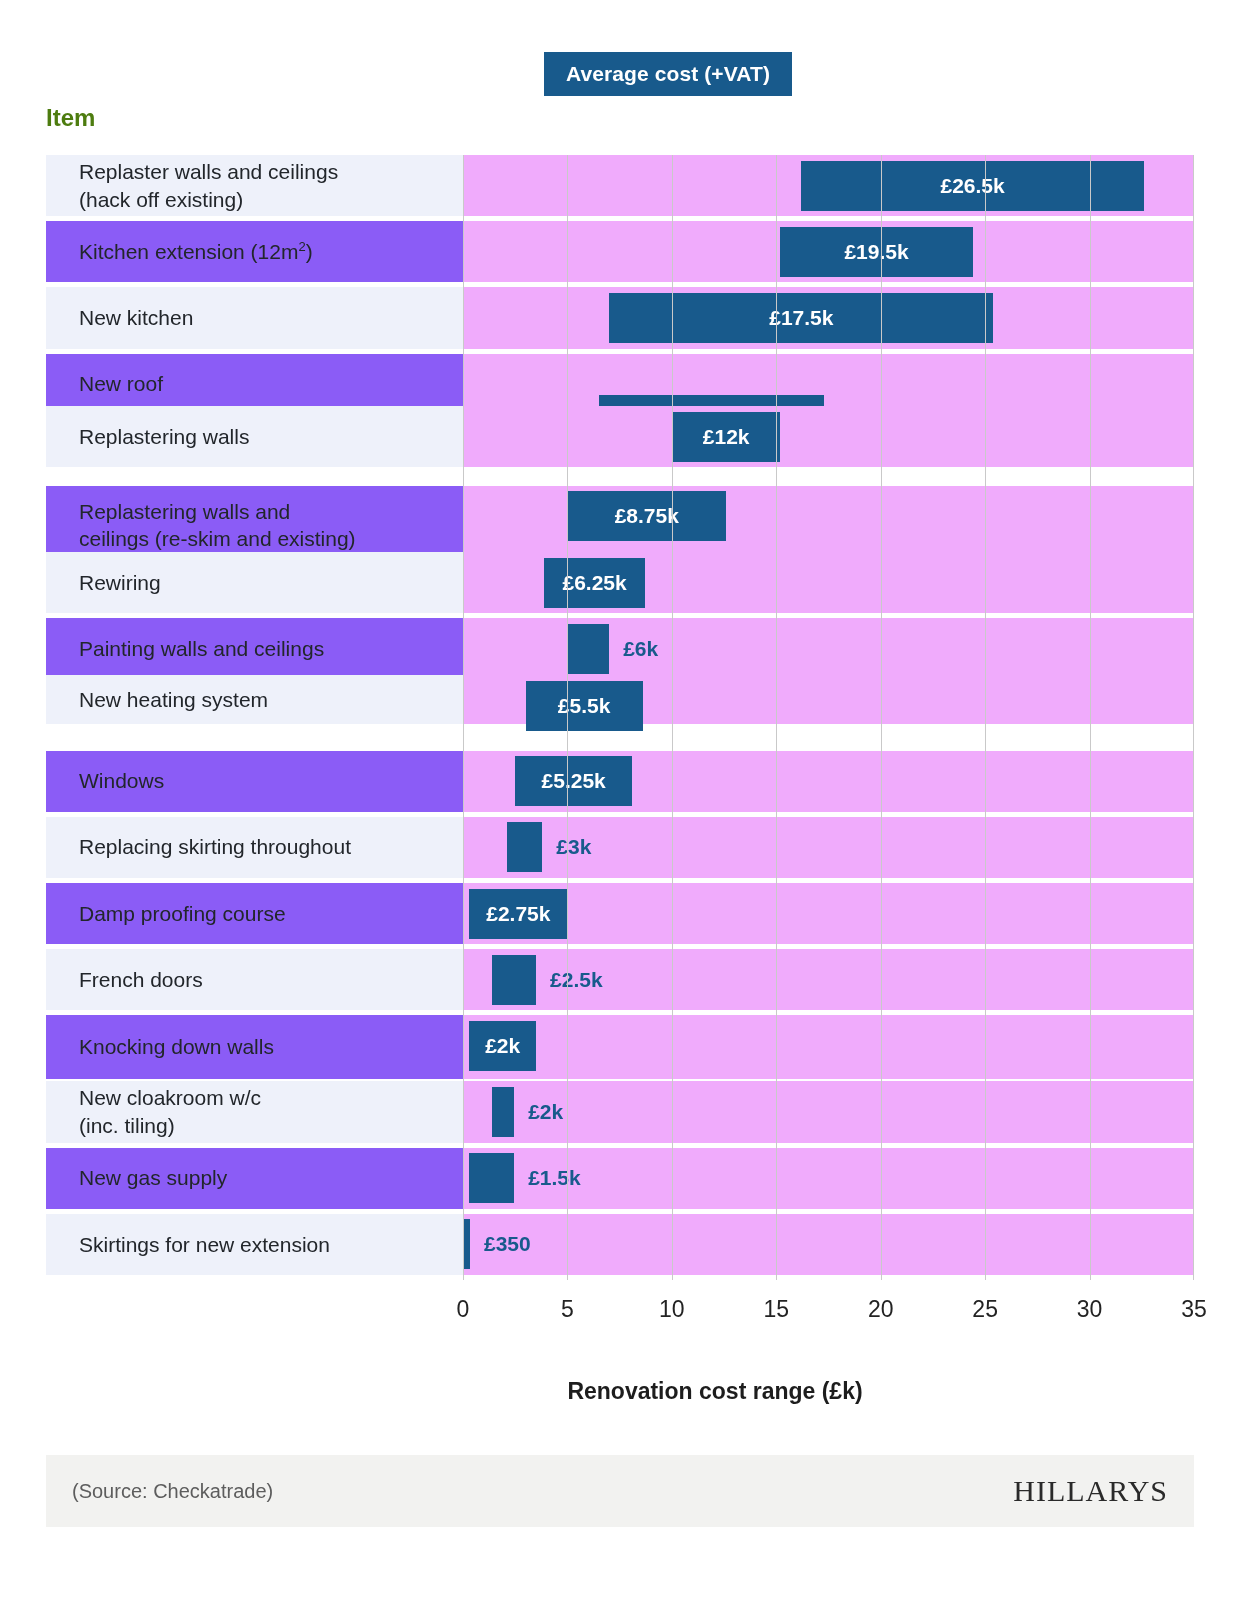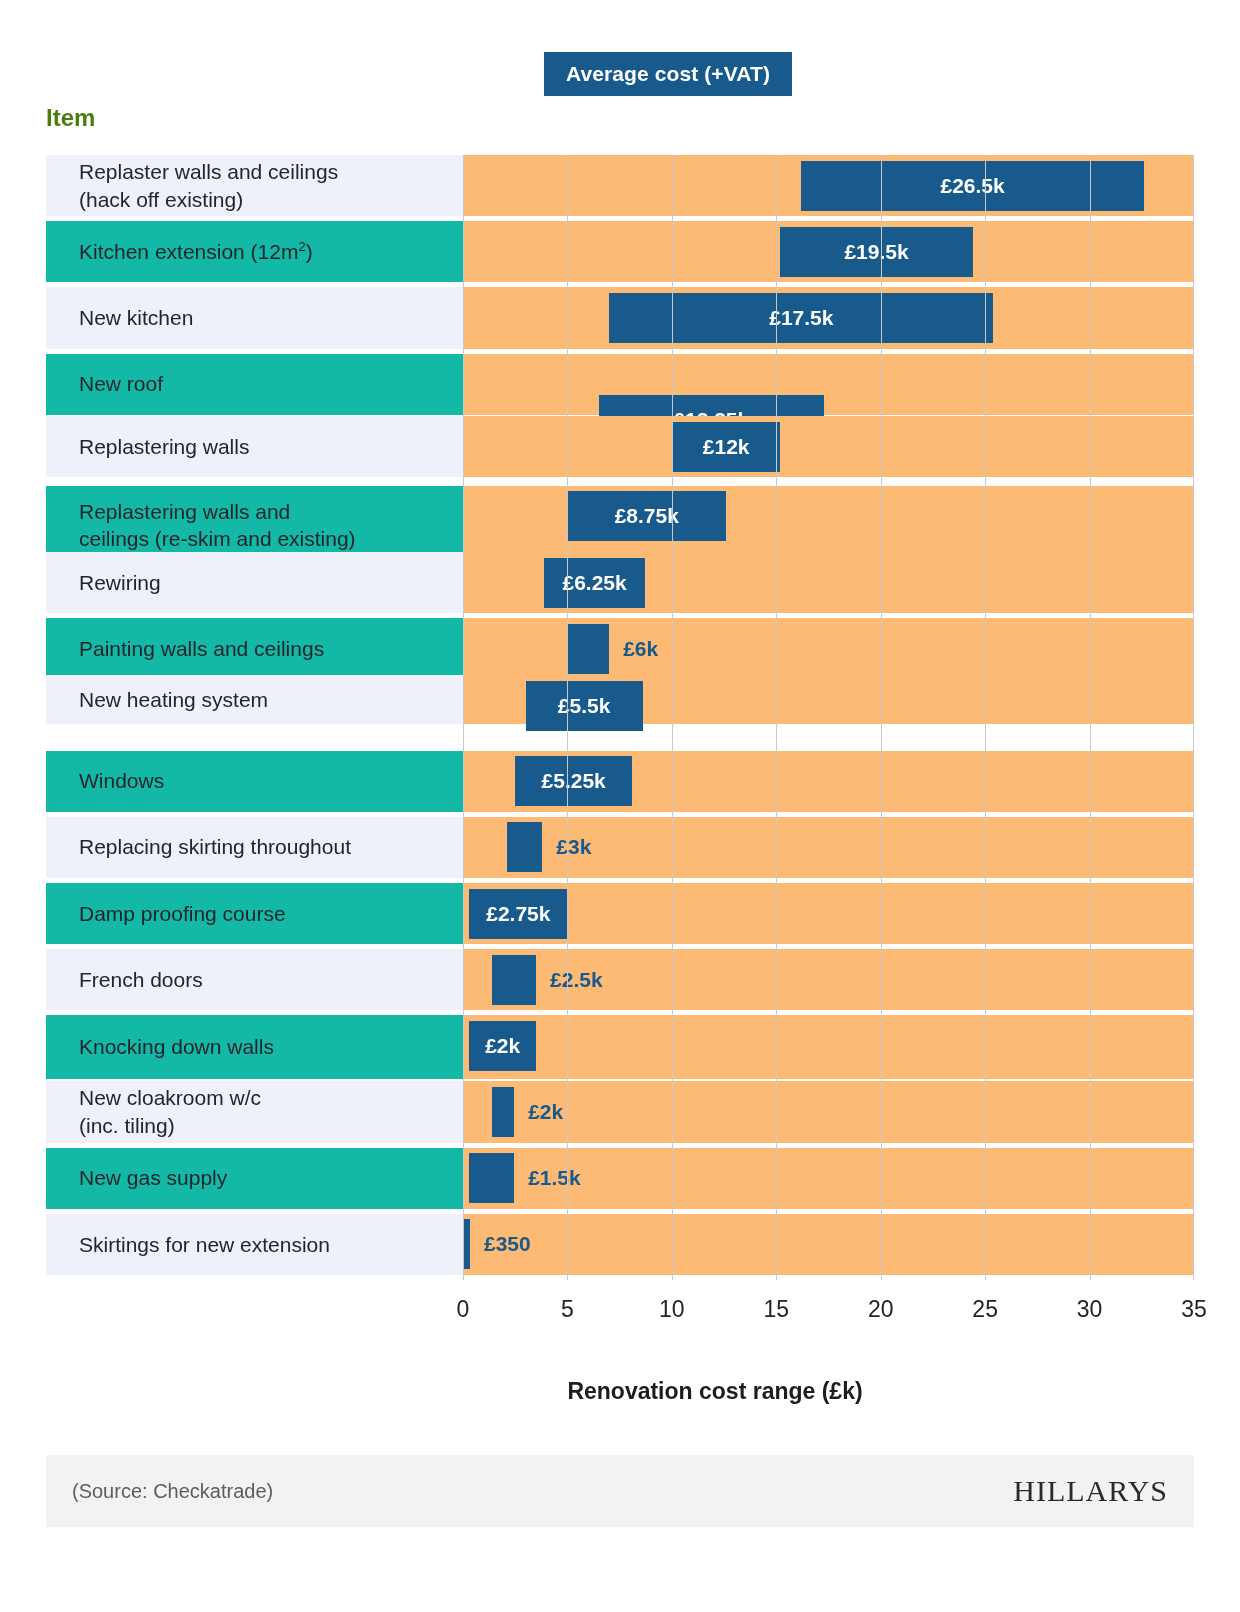--- a/index.html
+++ b/index.html
@@ -63,33 +63,33 @@
   .row .label-cell {
     position: absolute;
     left: 0; top: 0;
     width: 417px;
     height: 100%;
     background: #eef1fa;
     box-sizing: border-box;
     display: flex;
     align-items: center;
   }
-  .row.alt .label-cell { background: #14b8a6; }
+  .row.alt .label-cell { background: #8b5cf6; }
   .row .label-text {
     padding-left: 33px;
     font-size: 21px;
     line-height: 1.32;
     color: #22262b;
   }
   .row .plot-cell {
     position: absolute;
     left: 417px; top: 0;
     width: 731px;
     height: 100%;
-    background: #fdba74;
+    background: #f0abfc;
   }
 
   
   .gridlines {
     position: absolute;
     left: 417px; top: 0;
     width: 731px; height: 1125px;
     pointer-events: none;
   }
   .gline {
@@ -220,21 +220,21 @@
       <div class="row alt" style="top: 198.529px; height: 61.1765px;">
         <div class="label-cell">
           <div class="label-text">New roof</div>
         </div>
         <div class="plot-cell">
           <div class="bar" style="left: 135.757px; width: 225px; top: 5.58824px; margin-top: 36px;">
             <span class="bar-value-in">£12.25k</span>
           </div>
         </div>
       </div>
-      <div class="row" style="top: 261px; height: 61.1765px; text-decoration: underline;">
+      <div class="row" style="top: 251px; height: 61.1765px; text-decoration: underline;">
         <div class="label-cell">
           <div class="label-text">Replastering walls</div>
         </div>
         <div class="plot-cell">
           <div class="bar" style="left: 208.857px; width: 108.606px; top: 5.58824px;">
             <span class="bar-value-in">£12k</span>
           </div>
         </div>
       </div>
       <div class="row alt" style="top: 330.882px; height: 79px;">

